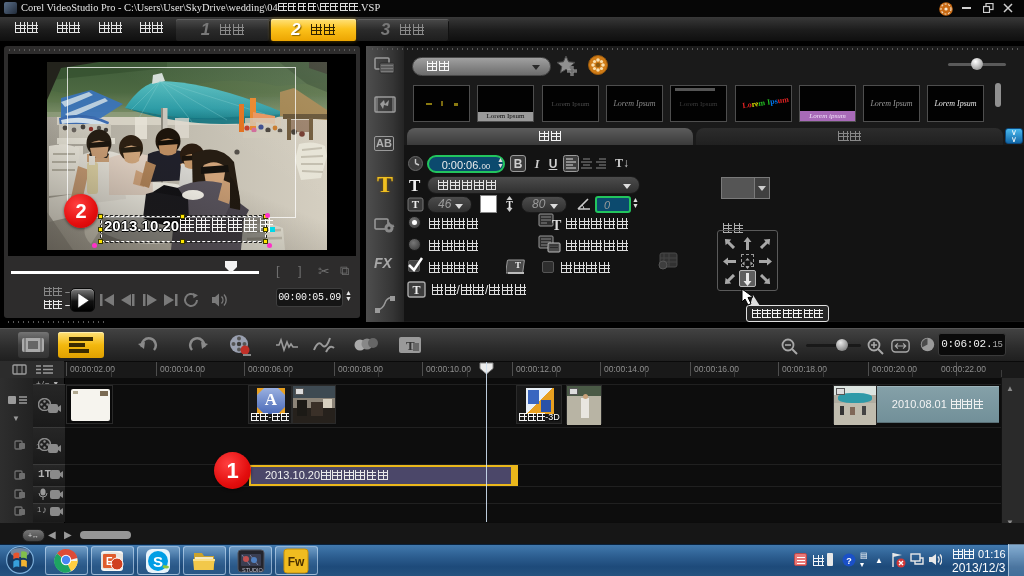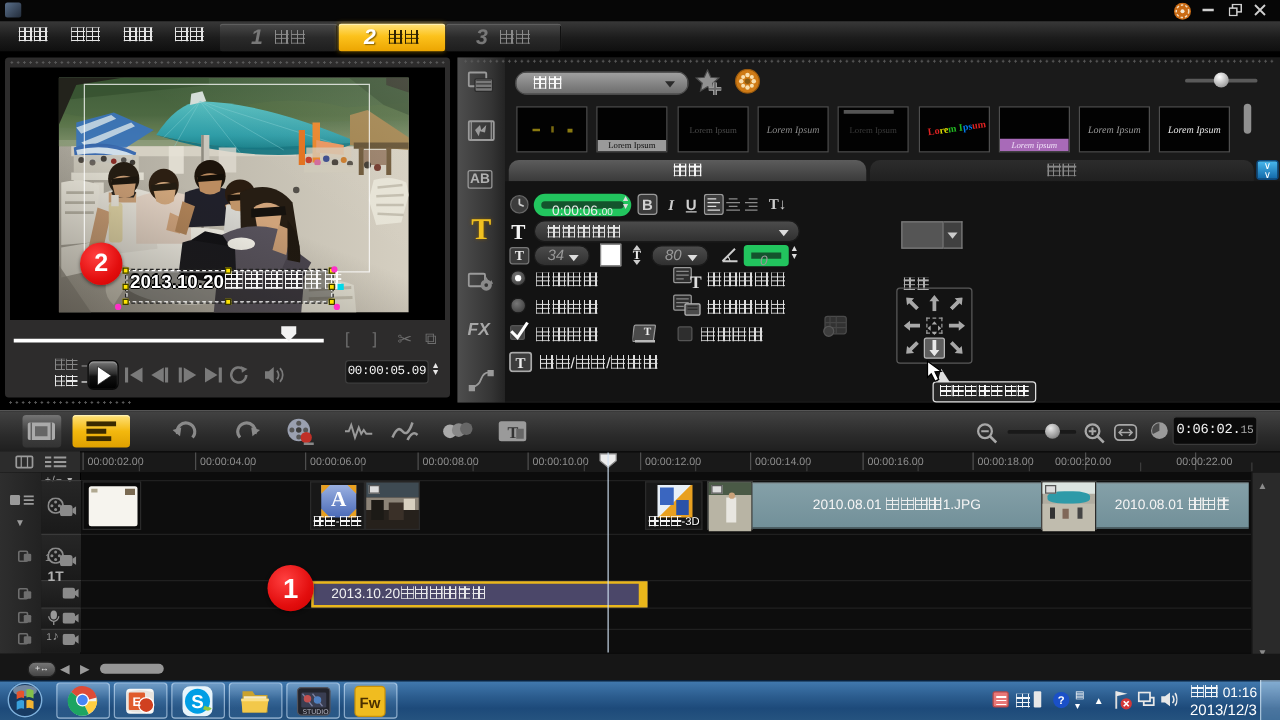--- a/index.html
+++ b/index.html
@@ -23,20 +23,21 @@
 .tabdark .tabnum{color:#787878}
 .tabdark .tablbl{color:#909090}
 #tab2{background:linear-gradient(#ffe27a,#fcc21c 45%,#eca501);box-shadow:inset 0 1px 0 #fff0b0,0 0 4px rgba(240,180,0,.4)}
 #tab2 .tabnum{color:#fff;text-shadow:1px 1px 1px #8a6400}
 #tab2 .tablbl{color:#241a00}
 </style></head>
 <body>
 <div id="stage">
 <div class="abs" id="titlebar"></div>
 <div class="abs" id="appico"></div>
+<div class="abs" id="titletxt">Corel VideoStudio Pro - C:\Users\User\SkyDrive\wedding\04<b class="g"></b><b class="g"></b><b class="g"></b><b class="g"></b>\<b class="g"></b><b class="g"></b><b class="g"></b><b class="g"></b>.VSP</div>
 <svg class="abs" style="left:939px;top:2px" width="14" height="14" viewBox="0 0 14 14">
       <circle cx="7" cy="7" r="6.8" fill="#c96a14"></circle>
       <circle cx="7" cy="7" r="5" fill="none" stroke="#f0dcc0" stroke-width="1.2" stroke-dasharray="2 1.6"></circle>
       <circle cx="7" cy="7" r="1.6" fill="#f4e8d4"></circle>
     </svg>
 <div class="abs" style="left:962px;top:7px;width:9px;height:2px;background:#d0d0d0"></div>
 <svg class="abs" style="left:983px;top:3px" width="11" height="10" viewBox="0 0 11 10">
       <rect x="3" y="0.5" width="7" height="6" fill="none" stroke="#cfcfcf" stroke-width="1.2"></rect>
       <rect x="0.5" y="3.5" width="6" height="6" fill="#0a0a0a" stroke="#cfcfcf" stroke-width="1.2"></rect>
     </svg>
@@ -297,21 +298,21 @@
 #rpside{left:366px;top:46px;width:38px;height:276px;background:linear-gradient(90deg,#4e4e4e,#353535 70%,#242424)}
 .sico{left:374px;width:22px;height:20px;color:#a2a2a2}
 #rpcontent{left:404px;top:46px;width:620px;height:276px;background:#1a1a1a}
 #gallpill{left:412px;top:57px;width:139px;height:19px;border-radius:10px;background:linear-gradient(#a0a0a0,#6c6c6c);border:1px solid #4a4a4a;color:#fff;font-size:12px;font-weight:bold;line-height:17px;padding-left:13px}
 #gallpill:after{content:"";position:absolute;right:10px;top:7px;border:4px solid transparent;border-top:5px solid #2a2a2a}
 .thumb{top:85px;width:57px;height:37px;background:#020202;border:1px solid #4e4e4e;overflow:hidden;font-family:"Liberation Serif",serif}
 #tabedit{left:407px;top:128px;width:286px;height:17px;border-radius:8px 8px 0 0;background:linear-gradient(#5c5c5c,#3a3a3a);color:#fff;font-size:12px;font-weight:bold;text-align:center;line-height:17px}
 #tabattr{left:696px;top:128px;width:307px;height:17px;border-radius:8px 8px 0 0;background:linear-gradient(#2c2c2c,#202020);color:#8e8e8e;font-size:12px;font-weight:bold;text-align:center;line-height:17px}
 #bluebtn{left:1005px;top:128px;width:18px;height:16px;border-radius:3px;background:linear-gradient(#49b8ee,#1268a8);color:#fff;font-size:8px;line-height:7px;text-align:center;border:1px solid #0c4a80}
 #ctrlarea{left:404px;top:145px;width:620px;height:176px;background:#131313}
-.fld{position:absolute;background:#14532d;border:6px solid #22c55e;border-radius:8px;color:#ececec;font-size:11px}
+.fld{position:absolute;background:#0c4a6e;border:2px solid #22c55e;border-radius:8px;color:#ececec;font-size:11px}
 .pill{position:absolute;background:linear-gradient(#4c4c4c,#303030);border:1px solid #1a1a1a;border-radius:9px;color:#ececec;font-size:12px}
 .pill:after{content:"";position:absolute;right:8px;top:7px;border:4px solid transparent;border-top:5px solid #ddd}
 .tbtn{position:absolute;color:#cfcfcf;font-size:12px;text-align:center}
 .lbl{position:absolute;color:#e9e9e9;font-size:12px}
 .lbl .g{width:.92em;height:.9em}
 .radio{position:absolute;width:13px;height:13px;border-radius:50%;background:radial-gradient(circle at 40% 35%,#777,#333);border:1px solid #1a1a1a}
 .radio.on:after{content:"";position:absolute;left:3px;top:3px;width:5px;height:5px;border-radius:50%;background:#fff}
 .chk{position:absolute;width:12px;height:12px;background:#2e2e2e;border:1px solid #555;border-radius:2px}
 
 #algbox{left:717px;top:230px;width:61px;height:61px;border:1px solid #5a5a5a;border-radius:3px}
@@ -419,21 +420,21 @@
       <path d="M20 4h7M18 7h11M20 10h7M18 13h11" stroke="#8a8a8a"></path>
       <path d="M36 4h7M33 7h10M36 10h7M33 13h10" stroke="#8a8a8a"></path>
     </svg>
 <div class="tbtn" style="left:615px;top:155px;font-weight:bold;font-family:'Liberation Serif',serif;line-height:16px">T↓</div>
 <div class="abs" style="left:409px;top:176px;color:#f2f2f2;font-family:'Liberation Serif',serif;font-size:17px;font-weight:bold">T</div>
 <div class="pill" style="left:427px;top:176px;width:213px;height:18px;line-height:16px;padding-left:9px;font-weight:bold"><b class="g"></b><b class="g"></b><b class="g"></b><b class="g"></b><b class="g"></b></div>
 <svg class="abs" style="left:407px;top:196px" width="17" height="16" viewBox="0 0 17 16">
       <rect x="1" y="2" width="15" height="13" rx="2" fill="#3a3a3a" stroke="#777"></rect>
       <text x="8.5" y="12" font-size="11" font-weight="bold" fill="#eee" text-anchor="middle" font-family="Liberation Serif">T</text>
     </svg>
-<div class="pill" style="left:427px;top:196px;width:45px;height:17px;line-height:15px;padding-left:10px;color:#999;font-style:italic">34</div>
+<div class="pill" style="left:427px;top:196px;width:45px;height:17px;line-height:15px;padding-left:10px;color:#999;font-style:italic">46</div>
 <div class="abs" style="left:480px;top:195px;width:17px;height:18px;background:#fff;border:1px solid #888"></div>
 <svg class="abs" style="left:503px;top:196px" width="13" height="16" viewBox="0 0 13 16">
       <path d="M6.5 0l3 4h-6zM6.5 16l-3-4h6z" fill="#ccc"></path>
       <text x="6.5" y="11.5" font-size="10" font-weight="bold" fill="#eee" text-anchor="middle" font-family="Liberation Serif">T</text>
     </svg>
 <div class="pill" style="left:521px;top:196px;width:46px;height:17px;line-height:15px;padding-left:10px;color:#999;font-style:italic">80</div>
 <svg class="abs" style="left:576px;top:197px" width="16" height="14" viewBox="0 0 16 14">
       <path d="M2 12L12 2M2 12h12" stroke="#ccc" stroke-width="1.6" fill="none"></path>
       <path d="M8 12a6 6 0 0 0-2-4" stroke="#ccc" fill="none"></path>
     </svg>
@@ -636,21 +637,21 @@
 <div class="rtick" style="left:600px"></div>
 <div class="rlab" style="left:604px">00:00:14.00</div>
 <div class="rtick2" style="left:645px"></div>
 <div class="rtick" style="left:690px"></div>
 <div class="rlab" style="left:694px">00:00:16.00</div>
 <div class="rtick2" style="left:734px"></div>
 <div class="rtick" style="left:778px"></div>
 <div class="rlab" style="left:782px">00:00:18.00</div>
 <div class="rtick2" style="left:823px"></div>
 <div class="rtick" style="left:868px"></div>
-<div class="rlab" style="left:844px">00:00:20.00</div>
+<div class="rlab" style="left:872px">00:00:20.00</div>
 <div class="rtick2" style="left:912px"></div>
 <div class="rtick" style="left:956px"></div>
 <div class="rlab" style="left:941px">00:00:22.00</div>
 <div class="rtick2" style="left:1001px"></div>
 <svg class="abs" style="left:479px;top:362px" width="15" height="13" viewBox="0 0 15 13">
       <path d="M1 1h13v5.5L7.5 12 1 6.5z" fill="#ececec" stroke="#888"></path>
     </svg>
 <div class="abs" id="tracks"></div>
 <div class="abs" id="lstrip"></div>
 <div class="abs" id="hdrcol"></div>
@@ -676,21 +677,21 @@
       <circle cx="6.5" cy="3.5" r="1.2" fill="#8a8a8a"></circle>
       <circle cx="6.5" cy="9.5" r="1.2" fill="#8a8a8a"></circle>
       <circle cx="3.5" cy="6.5" r="1.2" fill="#8a8a8a"></circle>
       <circle cx="9.5" cy="6.5" r="1.2" fill="#8a8a8a"></circle>
     </svg>
     <svg class="abs" style="left:48px;top:444px" width="13" height="9" viewBox="0 0 13 9">
       <rect x="0" y="0" width="10" height="9" rx="2" fill="#8a8a8a"></rect>
       <path d="M10 3l3-2v7l-3-2z" fill="#8a8a8a"></path>
     </svg>
     <div class="abs" style="left:36px;top:442px;color:#999;font-size:8px">1</div>
-<div class="abs" style="left:38px;top:456px;color:#b0b0b0;font-size:11px;font-family:Liberation Sans, sans-serif;font-weight:bold">1T</div>
+<div class="abs" style="left:38px;top:468px;color:#b0b0b0;font-size:11px;font-family:Liberation Mono, monospace;font-weight:bold">1T</div>
     <svg class="abs" style="left:50px;top:470px" width="13" height="9" viewBox="0 0 13 9">
       <rect x="0" y="0" width="10" height="9" rx="2" fill="#8a8a8a"></rect>
       <path d="M10 3l3-2v7l-3-2z" fill="#8a8a8a"></path>
     </svg>
 <svg class="abs" style="left:38px;top:488px" width="10" height="12" viewBox="0 0 10 12">
       <ellipse cx="5" cy="4" rx="2.6" ry="3.6" fill="#999"></ellipse>
       <path d="M1 5a4 4 0 0 0 8 0M5 9v3" stroke="#999" fill="none"></path>
     </svg>
     <svg class="abs" style="left:50px;top:490px" width="13" height="9" viewBox="0 0 13 9">
       <rect x="0" y="0" width="10" height="9" rx="2" fill="#8a8a8a"></rect>
@@ -759,21 +760,20 @@
       </div>
       <div style="position:absolute;left:0;bottom:1px;width:100%;color:#fff;font-size:9px;text-align:center;text-shadow:1px 1px 1px #000"><b class="g"></b><b class="g"></b><b class="g"></b>-3D</div>
     </div>
 <div class="cthumb" style="left:566px;top:385px;width:36px;height:39px;background:#8a9288">
       <div style="position:absolute;left:0;top:0;width:100%;height:10px;background:#4a5a46"></div>
       <div style="position:absolute;left:0;top:10px;width:100%;height:29px;background:#b8b4a4"></div>
       <div style="position:absolute;left:14px;top:12px;width:8px;height:20px;background:#e8e6e0"></div>
       <div style="position:absolute;left:16px;top:8px;width:5px;height:5px;border-radius:50%;background:#caa27a"></div>
       <div style="position:absolute;left:2px;top:2px;width:9px;height:7px;background:#ddd;border:1px solid #555"></div>
     </div>
-<div class="clipbar" style="left:602px;top:386px;width:231px;height:37px;line-height:35px">2010.08.01 <b class="g"></b><b class="g"></b><b class="g"></b><b class="g"></b>1.JPG</div>
 <div class="cthumb" style="left:833px;top:385px;width:44px;height:39px;background:#b0aca0">
       <div style="position:absolute;left:0;top:0;width:100%;height:9px;background:#dce4e0"></div>
       <div style="position:absolute;left:4px;top:7px;width:34px;height:10px;background:#2e9aa8;border-radius:40%"></div>
       <div style="position:absolute;left:0;top:17px;width:100%;height:22px;background:#c0bcae"></div>
       <div style="position:absolute;left:6px;top:20px;width:4px;height:9px;background:#333"></div>
       <div style="position:absolute;left:16px;top:21px;width:5px;height:8px;background:#806858"></div>
       <div style="position:absolute;left:28px;top:20px;width:4px;height:9px;background:#444"></div>
       <div style="position:absolute;left:2px;top:2px;width:9px;height:7px;background:#ddd;border:1px solid #555"></div>
     </div>
 <div class="clipbar" style="left:877px;top:386px;width:122px;height:37px;line-height:35px">2010.08.01 <b class="g"></b><b class="g"></b><b class="g"></b></div>

